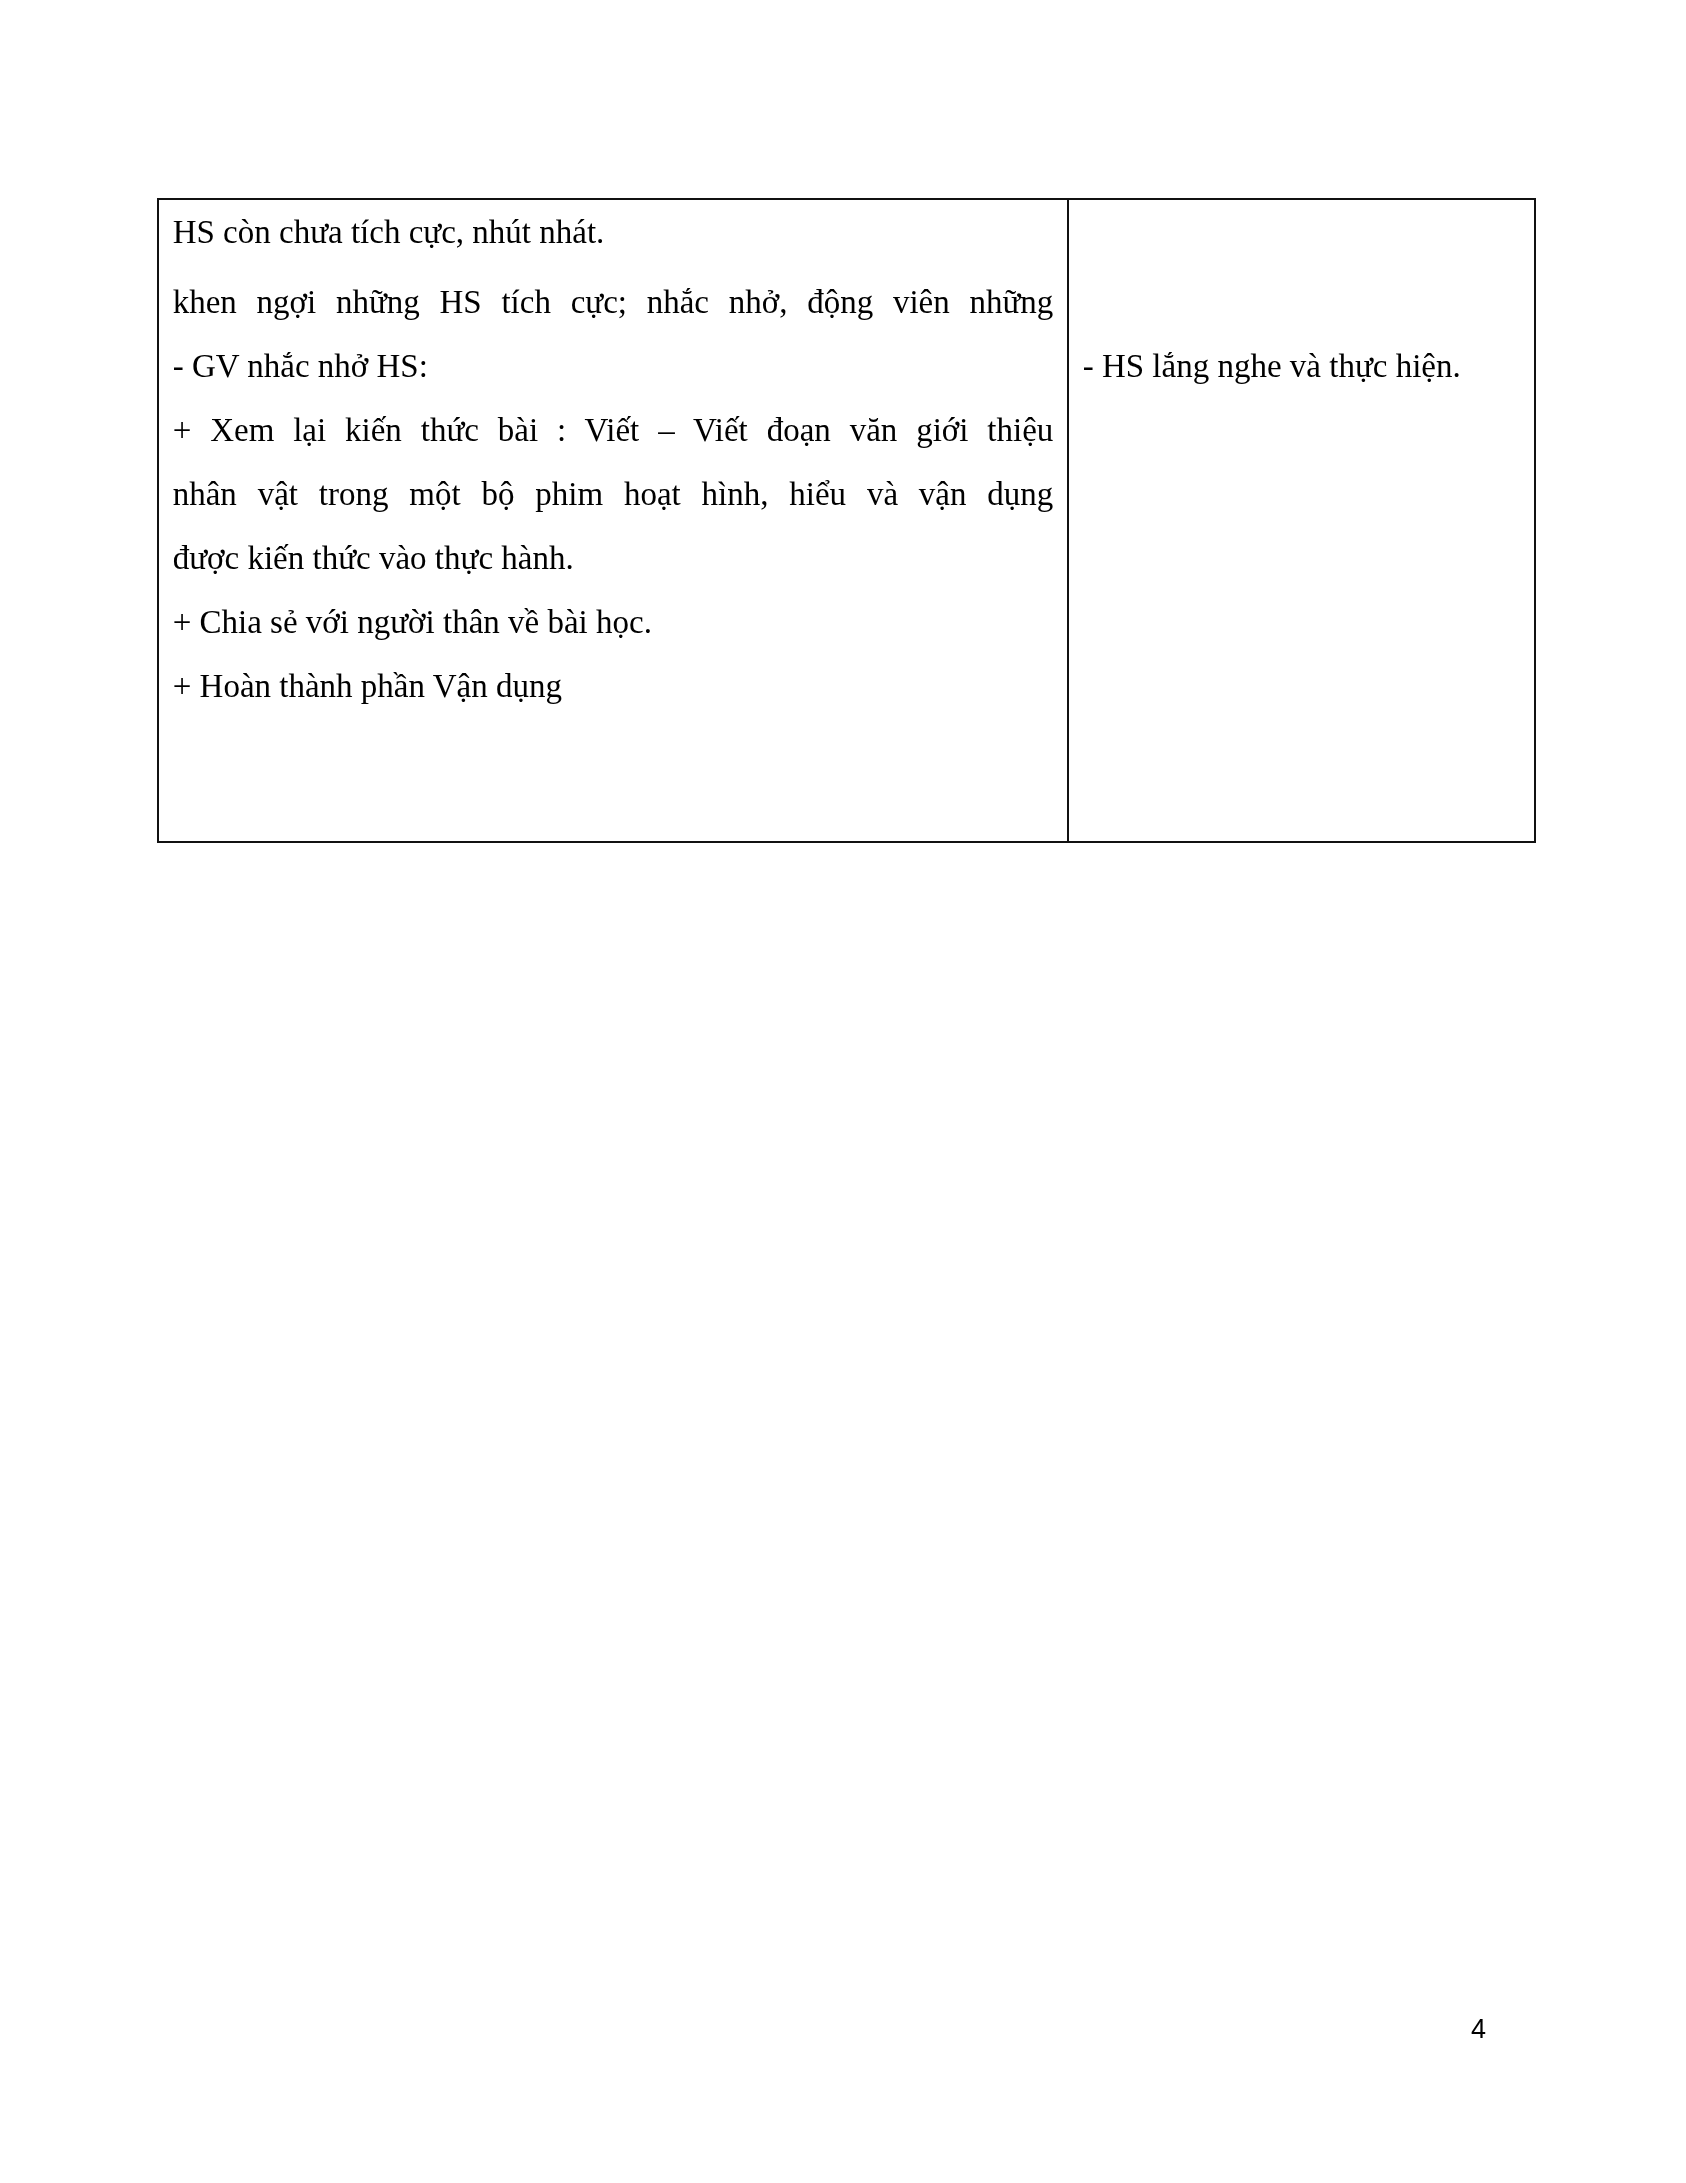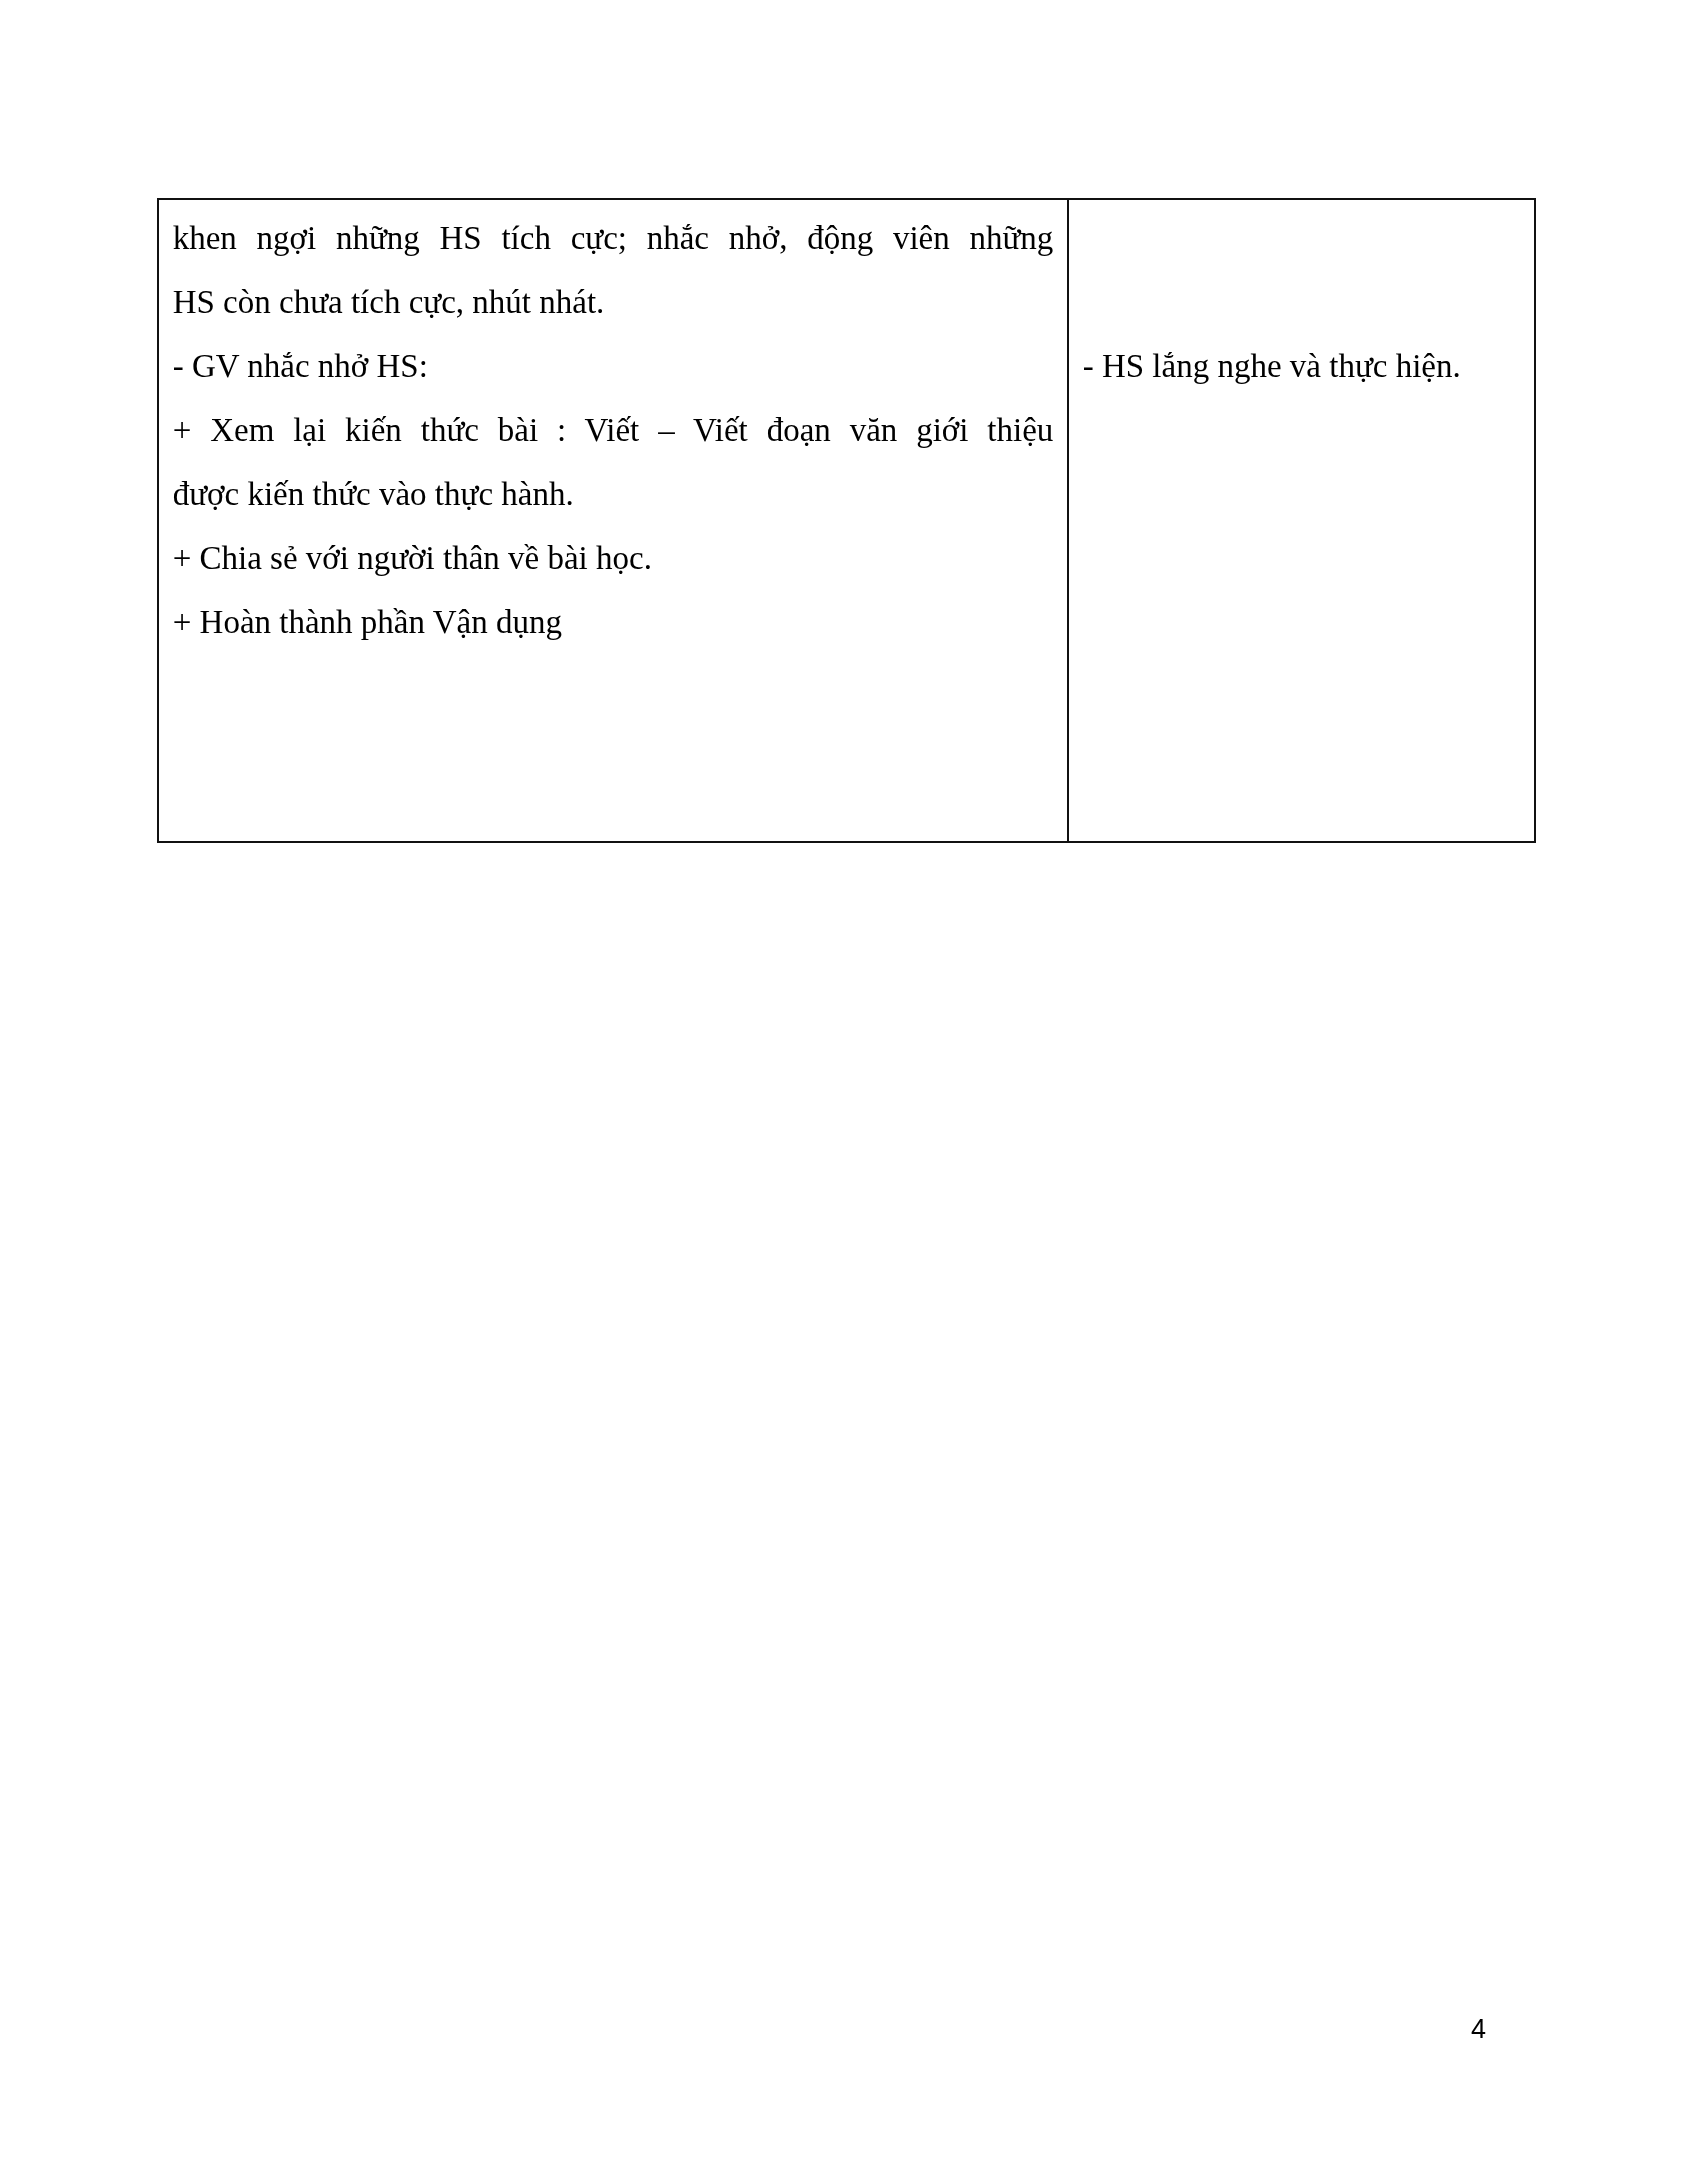--- a/index.html
+++ b/index.html
@@ -61,31 +61,34 @@
       font-family: "Liberation Sans", "DejaVu Sans", sans-serif;
       font-size: 27px;
       line-height: 30px;
     }
   </style>
 </head>
 <body>
 
 <div class="lesson-table">
   <div class="col-left">
+    <div class="line">
+      <span>HS còn chưa tích cực, nhút nhát.</span>
+    </div>
     <div class="line justify first-line">
       <span>khen ngợi những HS tích cực; nhắc nhở, động viên những</span>
-    </div>
-    <div class="line">
-      <span>HS còn chưa tích cực, nhút nhát.</span>
     </div>
     <div class="line">
       <span>- GV nhắc nhở HS:</span>
     </div>
     <div class="line justify">
       <span>+ Xem lại kiến thức bài </span><span class="italic">: Viết – Viết đoạn văn giới thiệu</span>
+    </div>
+    <div class="line justify">
+      <span class="italic">nhân vật trong một bộ phim hoạt hình</span><span>, hiểu và vận dụng</span>
     </div>
     <div class="line">
       <span>được kiến thức vào thực hành.</span>
     </div>
     <div class="line">
       <span>+ Chia sẻ với người thân về bài học.</span>
     </div>
     <div class="line">
       <span>+ Hoàn thành phần </span><span class="italic">Vận dụng</span>
     </div>

